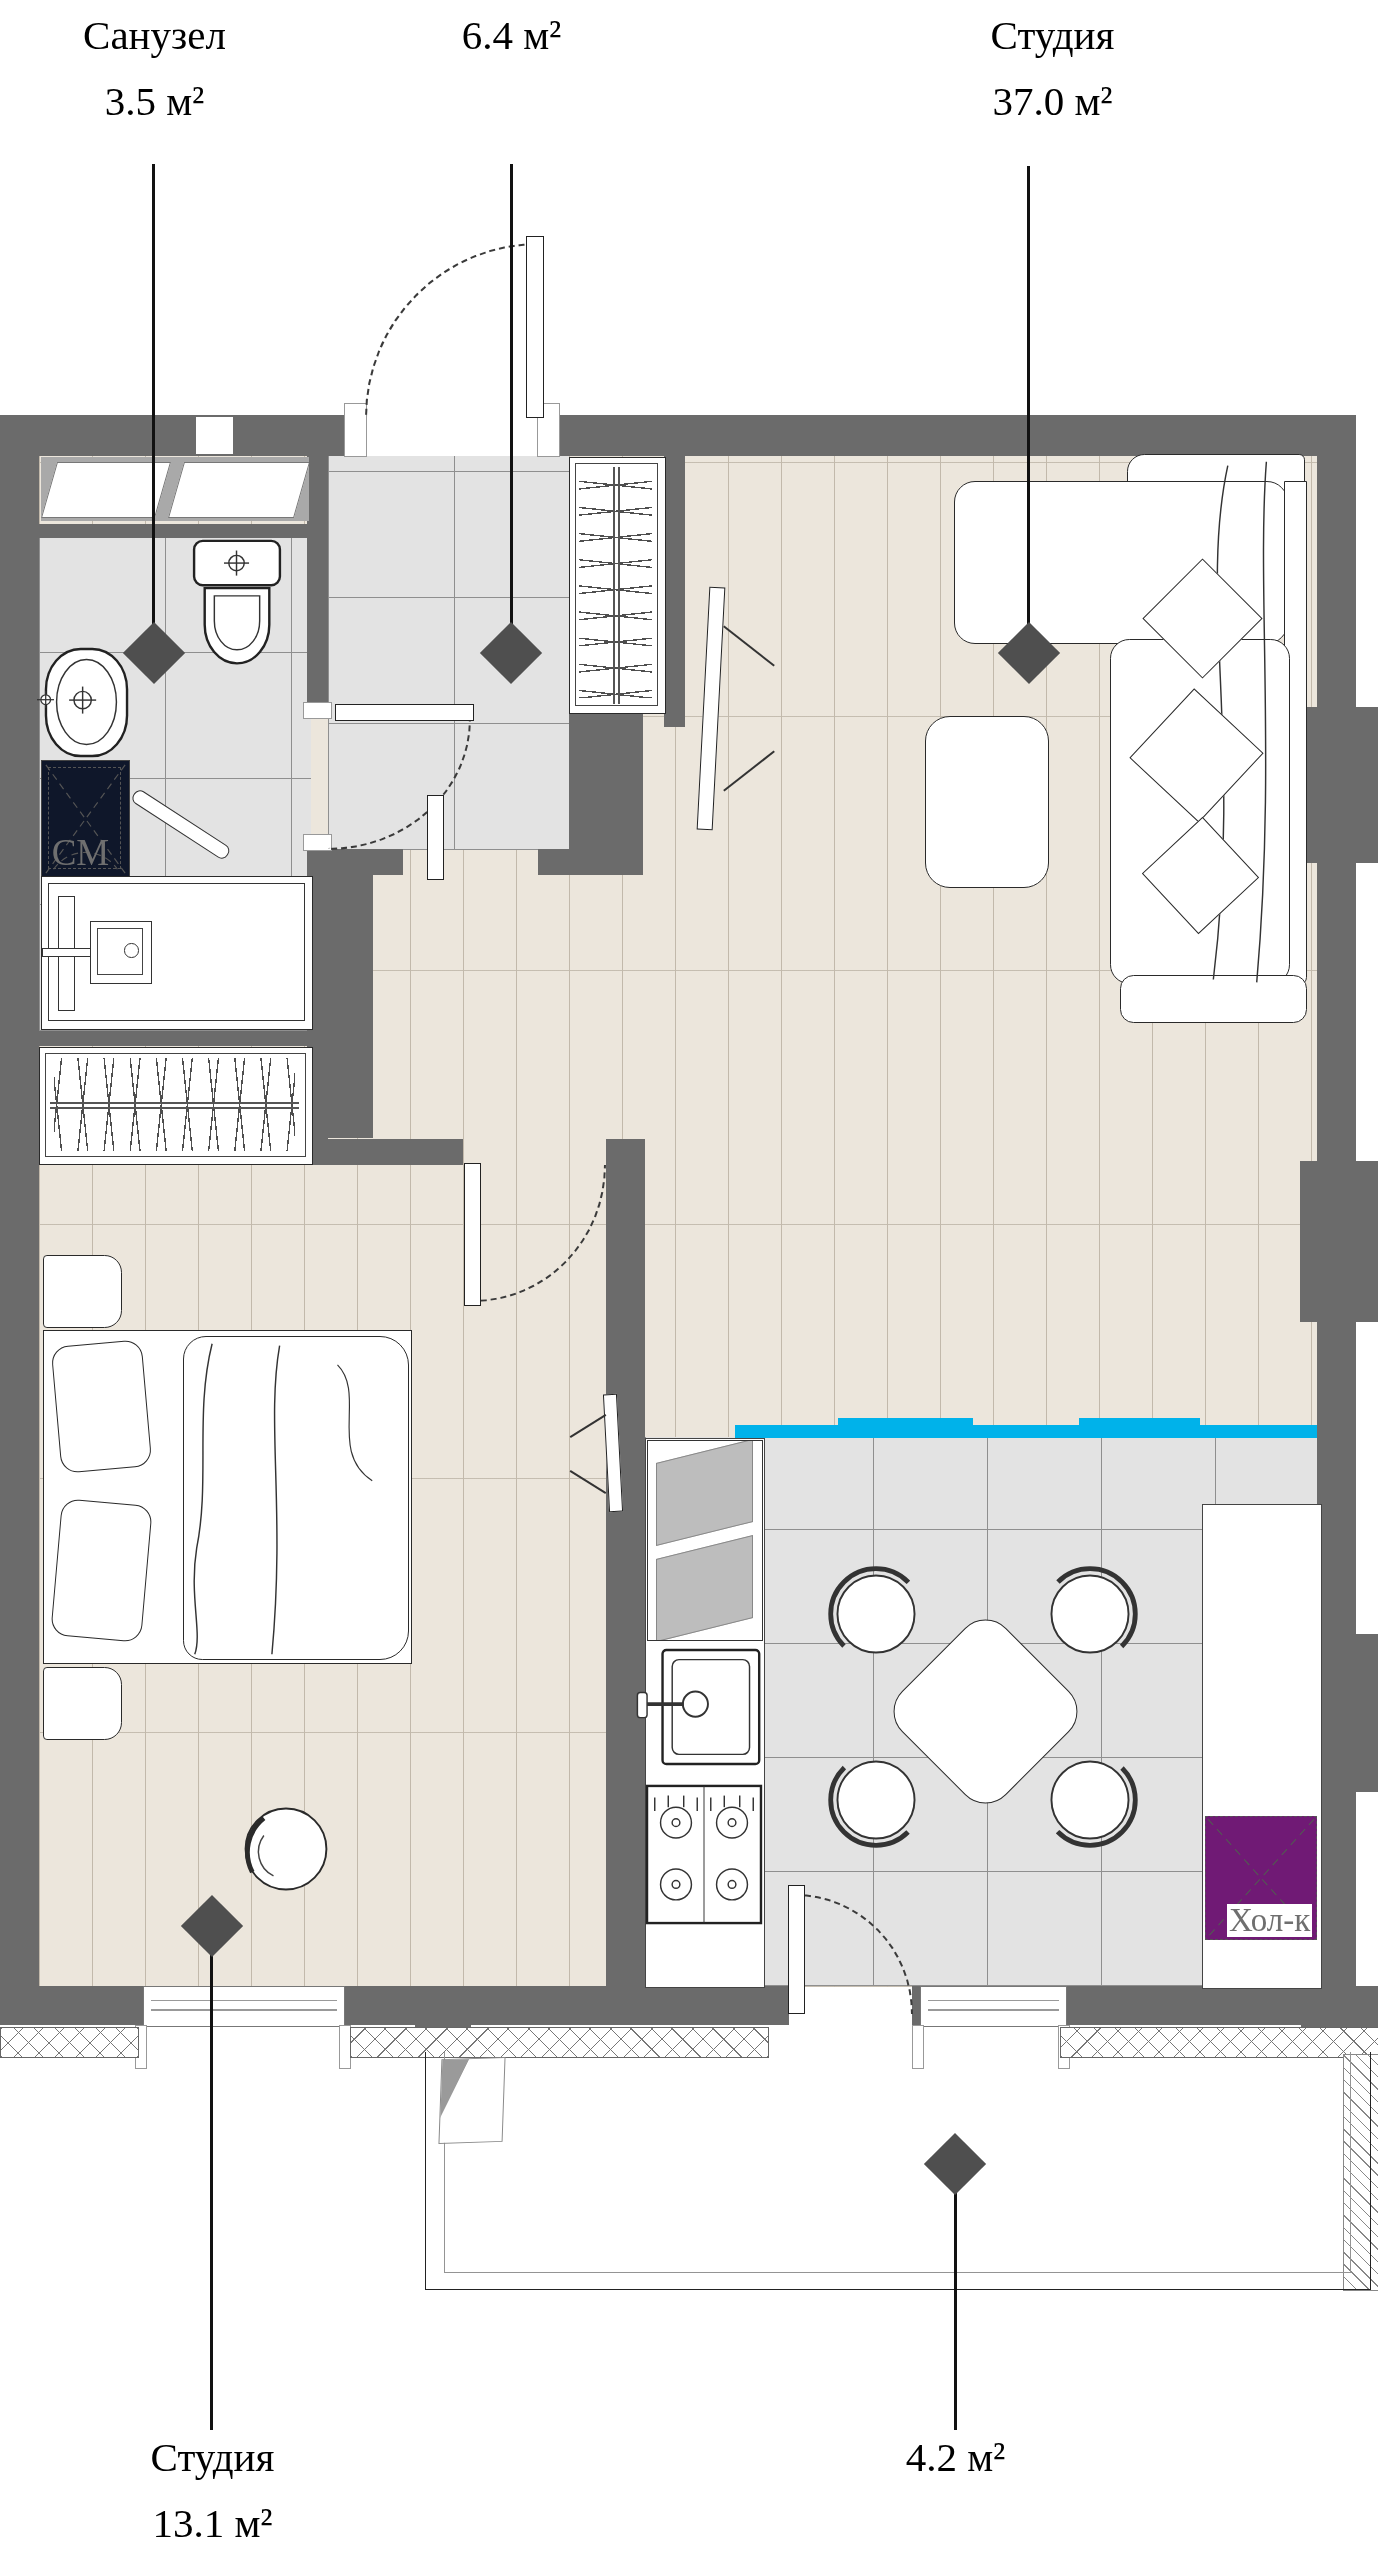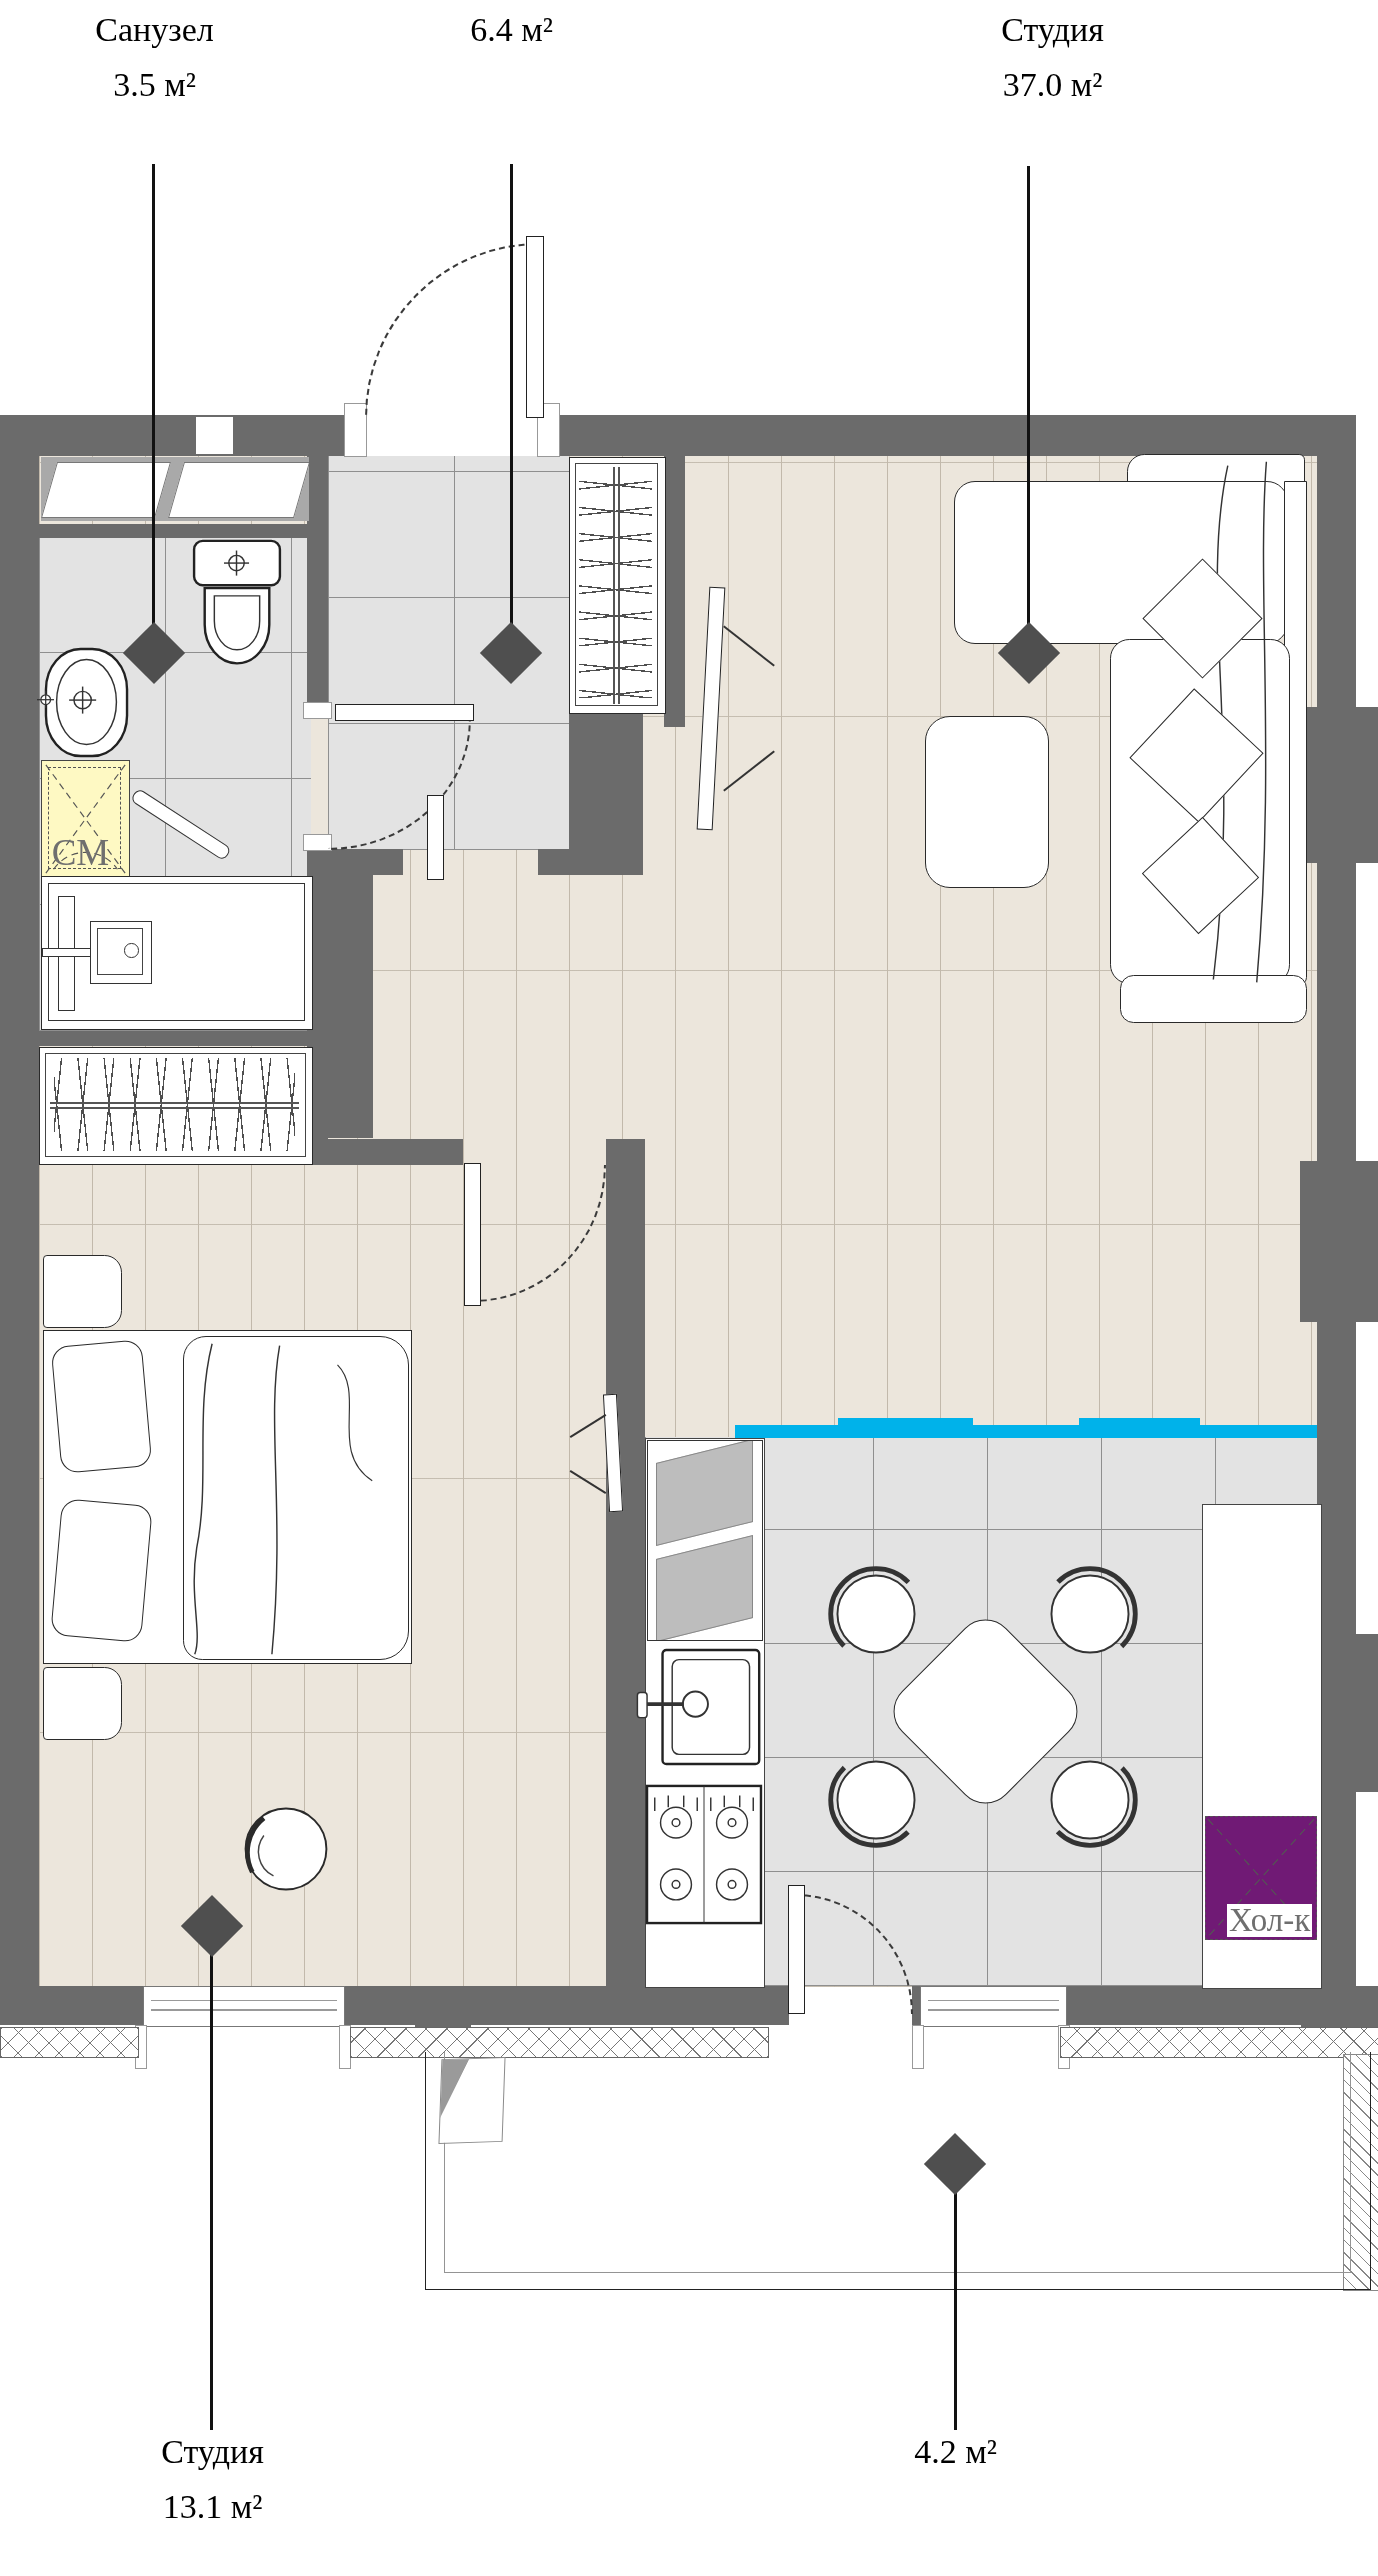--- a/index.html
+++ b/index.html
@@ -24,21 +24,21 @@
     background-image:repeating-linear-gradient(45deg,#888 0 1px,transparent 1px 8.7px);}
   .arc{position:absolute;border:2.4px dashed #3a3a3a;background:transparent;}
   .arc.tl{border-right:none;border-bottom:none;border-top-left-radius:100%;}
   .arc.tr{border-left:none;border-bottom:none;border-top-right-radius:100%;}
   .arc.br{border-left:none;border-top:none;border-bottom-right-radius:100%;}
   .leaf{position:absolute;background:#fff;border:1.9px solid #222;}
   .win{position:absolute;background:#fff;border:1px solid #777;}
   .win .g{position:absolute;left:6.8px;right:6.8px;height:1.9px;background:#999;}
   .sill{position:absolute;background:#fff;border:1px solid #999;}
   .room-label{position:absolute;width:309px;text-align:center;color:var(--label,#000);
-      font-size:34px;line-height:1.62;white-space:nowrap;}
+      font-size:41px;line-height:1.62;white-space:nowrap;}
   .leadline{position:absolute;width:2.9px;background:#111;}
   .dia{position:absolute;width:44px;height:44px;background:var(--diamond,#4f4f4f);transform:rotate(45deg);}
   .hangv{position:absolute;
     background-image:repeating-linear-gradient(96deg,transparent 0 6.8px,#4e4e4e 6.8px 8.2px,transparent 8.2px 26px),
                      repeating-linear-gradient(84deg,transparent 0 6.8px,#4e4e4e 6.8px 8.2px,transparent 8.2px 26px);}
   .hangh{position:absolute;
     background-image:repeating-linear-gradient(6deg,transparent 0 6.8px,#4e4e4e 6.8px 8.2px,transparent 8.2px 26px),
                      repeating-linear-gradient(-6deg,transparent 0 6.8px,#4e4e4e 6.8px 8.2px,transparent 8.2px 26px);}
   .rod{position:absolute;background:#555;}
   .niche{position:absolute;background:var(--niche,#a9a9a9);overflow:hidden;}
@@ -157,21 +157,21 @@
     </svg>
   </div>
   <div class="abs" style="left:37px;top:691px;width:17.4px;height:17.4px;">
     <svg width="17.4" height="17.4" viewBox="0 0 18 18">
       <circle cx="9" cy="9" r="5" fill="#fff" stroke="#333" stroke-width="1.3"></circle>
       <line x1="9" y1="0" x2="9" y2="18" stroke="#333" stroke-width="1.3"></line>
       <line x1="0" y1="9" x2="18" y2="9" stroke="#333" stroke-width="1.3"></line>
     </svg>
   </div>
 
-  <div class="abs" style="left:41px;top:760px;width:87px;height:116px;background:#fef9c3;border:1.4px solid #444;">
+  <div class="abs" style="left:41px;top:760px;width:87px;height:116px;background:#0f172a;border:1.4px solid #444;">
     <div class="abs" style="left:5.8px;top:5.8px;width:71px;height:100px;border:1.4px dashed #555;"></div>
     <svg width="87" height="116" viewBox="0 0 90 120" style="position:absolute;left:0;top:0;">
       <line x1="4" y1="4" x2="86" y2="116" stroke="#555" stroke-width="1.2" stroke-dasharray="7 5"></line>
       <line x1="86" y1="4" x2="4" y2="116" stroke="#555" stroke-width="1.2" stroke-dasharray="7 5"></line>
       <path d="M12 112 A40 40 0 0 1 78 112" fill="none" stroke="#555" stroke-width="1.2" stroke-dasharray="7 5"></path>
     </svg>
     <div class="fixlbl" style="left:9.7px;top:73px;">СМ</div>
   </div>
 
   <div class="abs" style="left:125px;top:817px;width:110px;height:12.5px;background:#fff;border:1.9px solid #333;border-radius:6.8px;transform:rotate(33deg);"></div>

